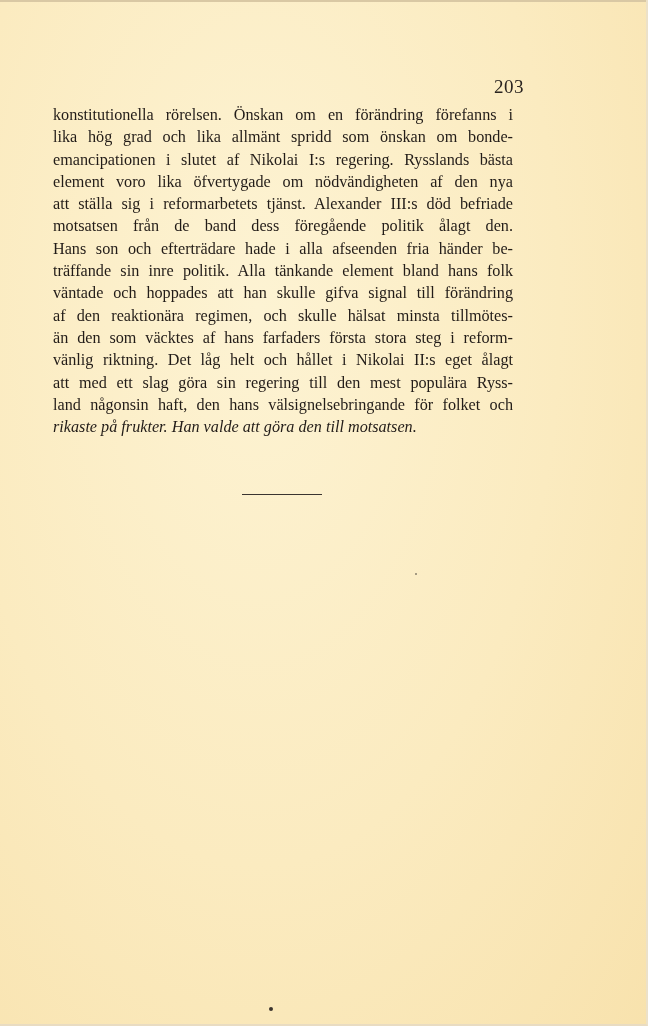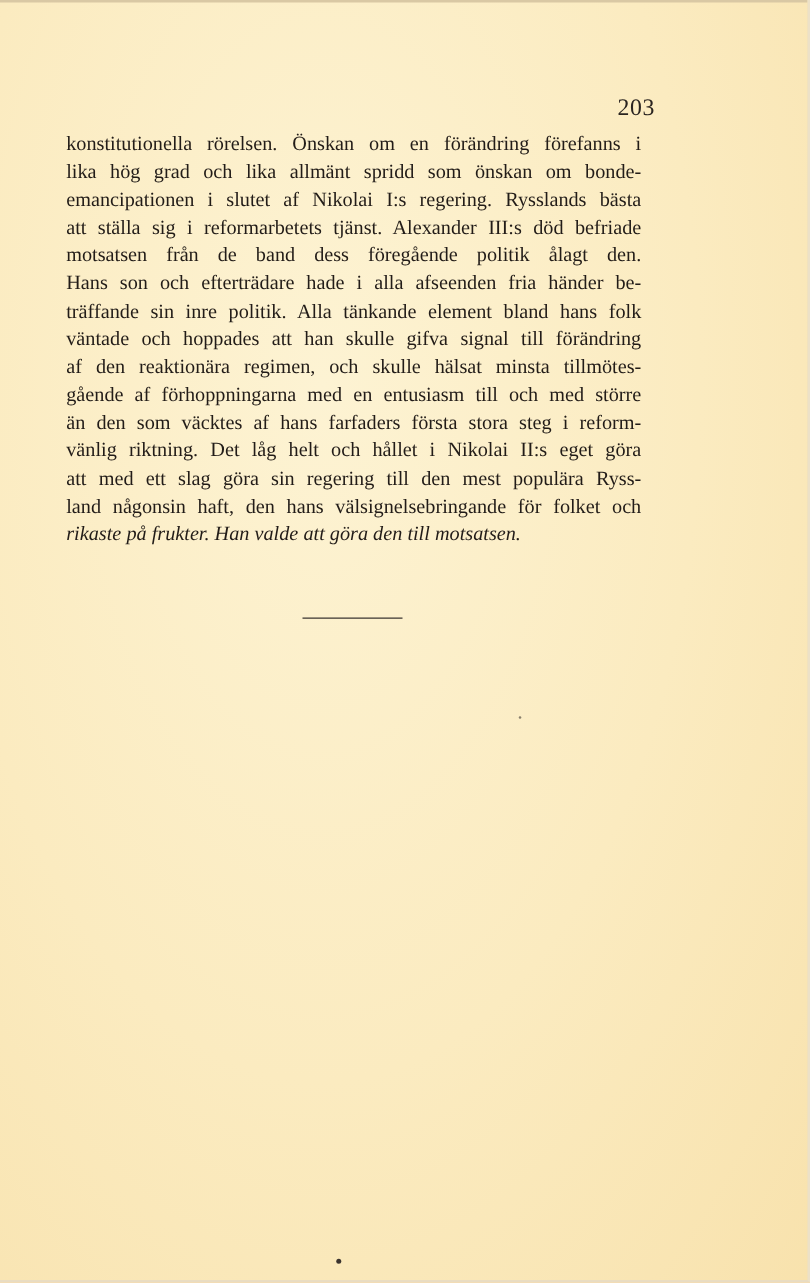--- a/index.html
+++ b/index.html
@@ -75,29 +75,29 @@
 </head>
 <body>
 
 <div class="page">
   <div class="page-number">203</div>
 
   <div class="body-text">
     <span class="line">konstitutionella rörelsen.  Önskan om en förändring förefanns i</span>
     <span class="line">lika hög grad och lika allmänt spridd som önskan om bonde-</span>
     <span class="line">emancipationen i slutet af Nikolai I:s regering.  Rysslands bästa</span>
+    <span class="line">element voro lika öfvertygade om nödvändigheten af den nya</span>
     <span class="line">att ställa sig i reformarbetets tjänst.  Alexander III:s död befriade</span>
     <span class="line">motsatsen från de band dess föregående politik ålagt den.</span>
     <span class="line">Hans son och efterträdare hade i alla afseenden fria händer be-</span>
     <span class="line">träffande sin inre politik.  Alla tänkande element bland hans folk</span>
     <span class="line">väntade och hoppades att han skulle gifva signal till förändring</span>
     <span class="line">af den reaktionära regimen, och skulle hälsat minsta tillmötes-</span>
-    <span class="line">gående af förhoppningarna med en entusiasm till och med större</span>
     <span class="line">än den som väcktes af hans farfaders första stora steg i reform-</span>
-    <span class="line">vänlig riktning.  Det låg helt och hållet i Nikolai II:s eget göra</span>
+    <span class="line">vänlig riktning.  Det låg helt och hållet i Nikolai II:s eget ålagt</span>
     <span class="line">att med ett slag göra sin regering till den mest populära Ryss-</span>
     <span class="line">land någonsin haft, den hans välsignelsebringande för folket och</span>
     <span class="line last">rikaste på frukter.  Han valde att göra den till motsatsen.</span>
   </div>
 
   <div class="rule"></div>
   <div class="dot mid"></div>
   <div class="dot foot"></div>
 </div>
 

